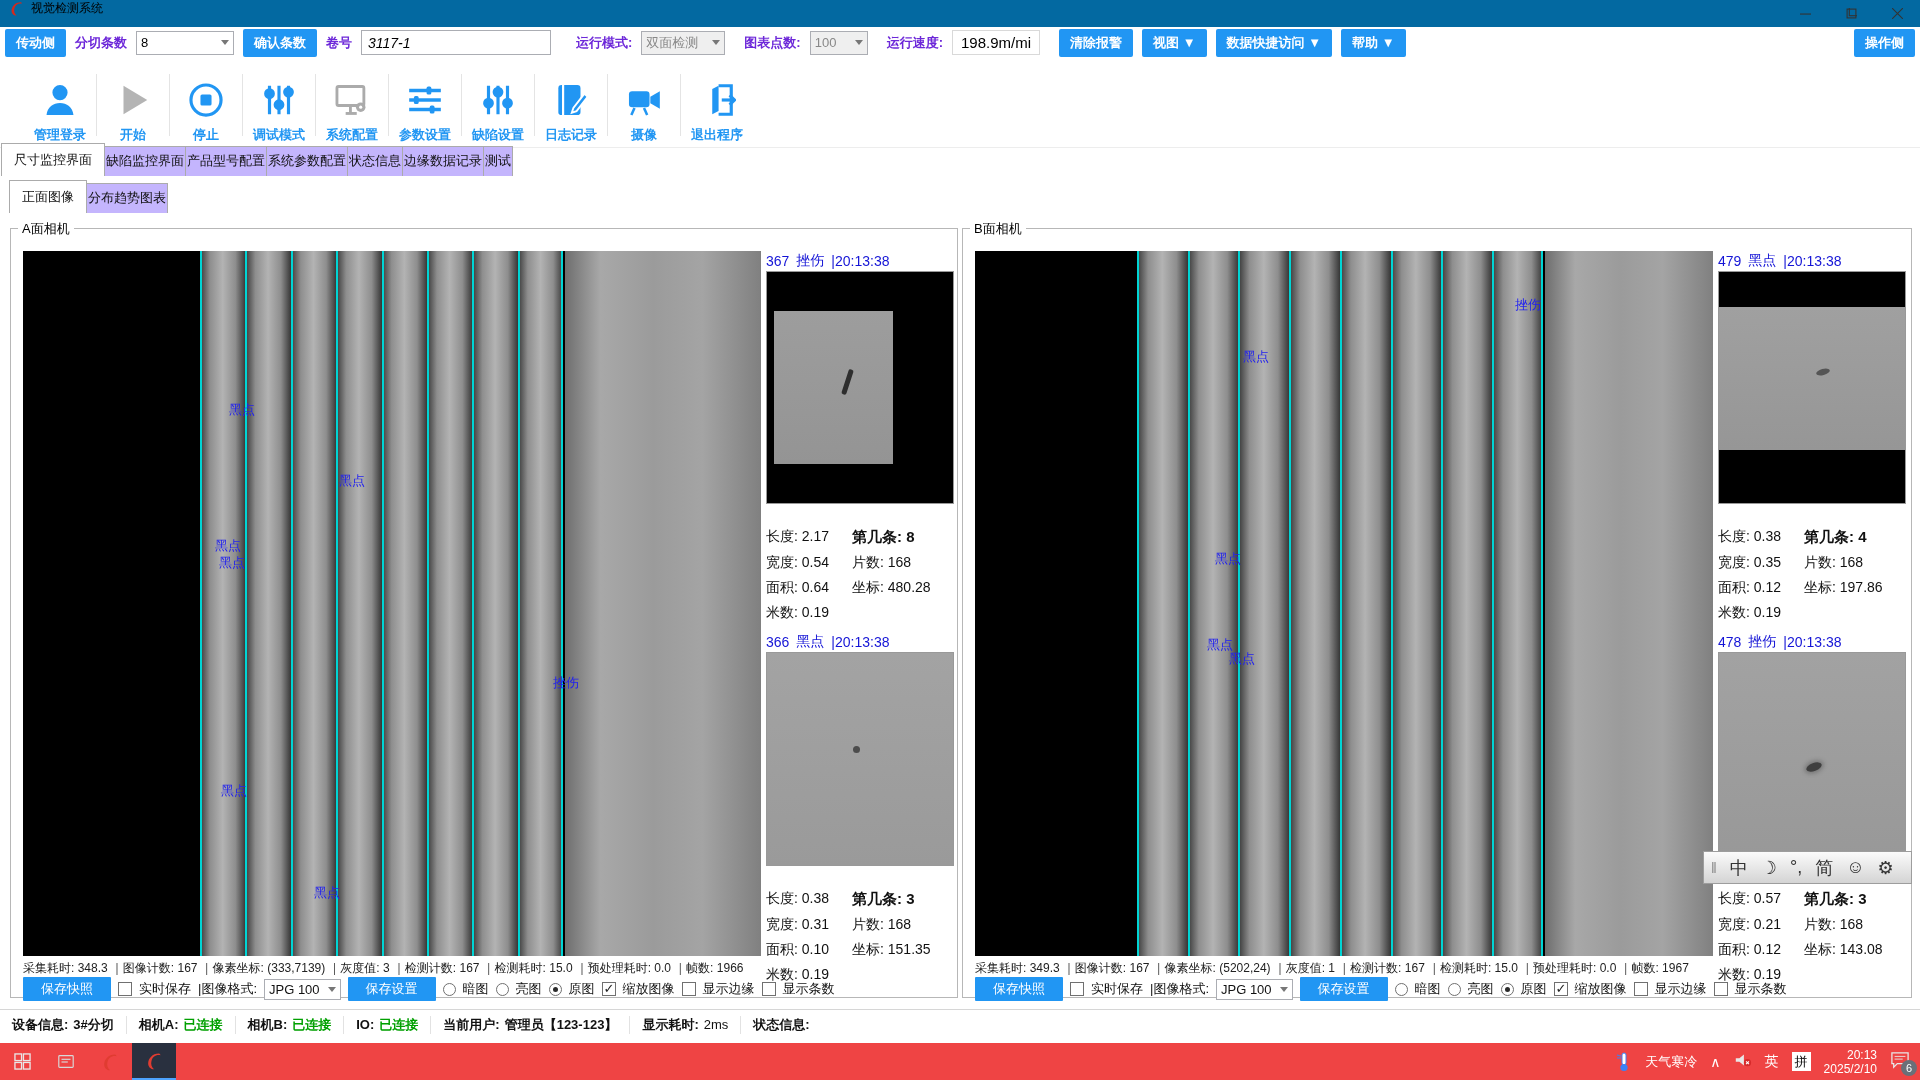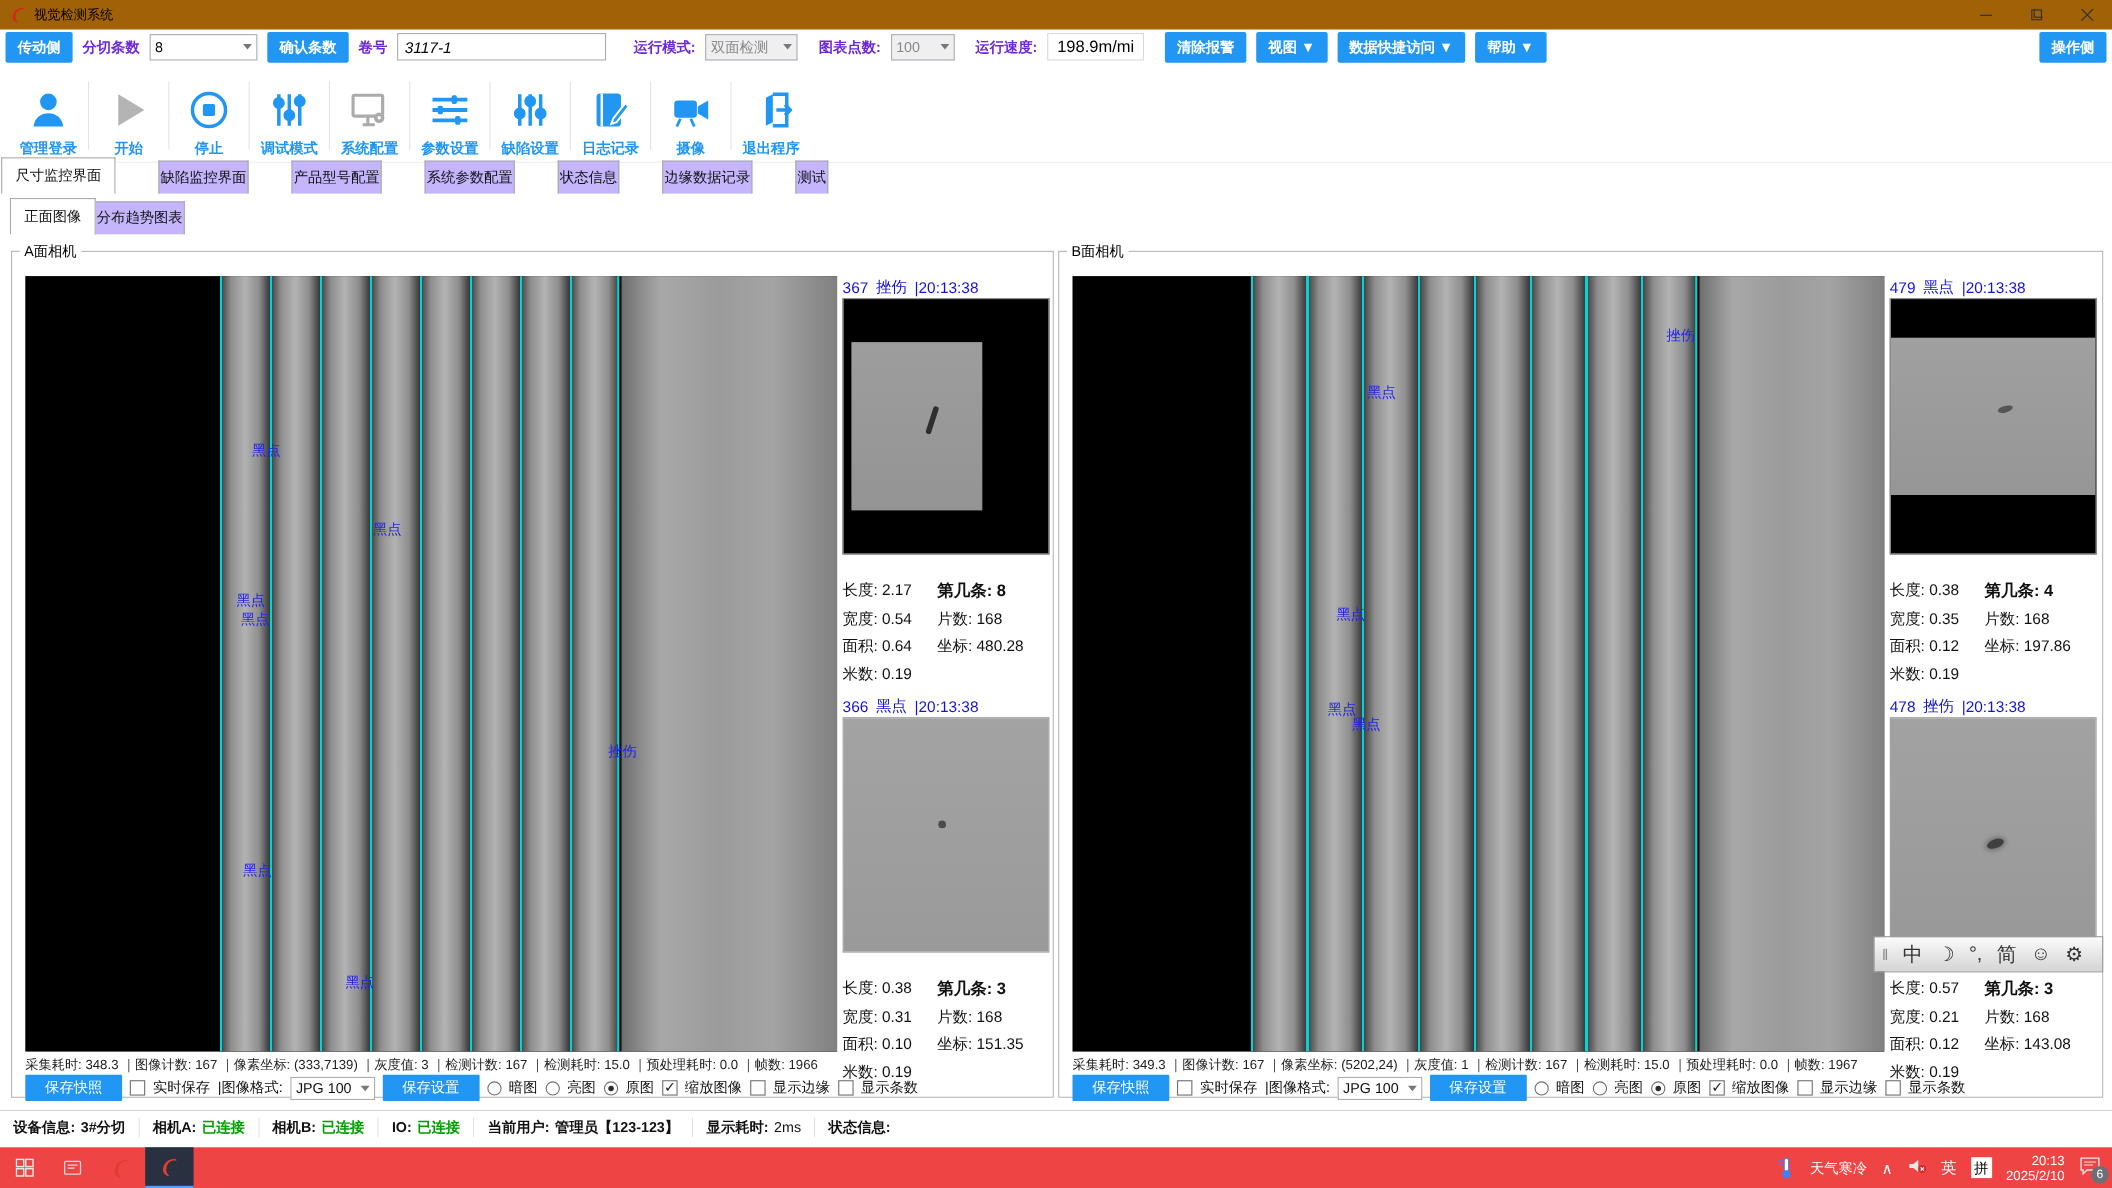--- a/index.html
+++ b/index.html
@@ -1,21 +1,21 @@
 <!DOCTYPE html>
 <html><head>
 <meta charset="utf-8">
 <style>
   * { box-sizing: border-box; margin: 0; padding: 0; }
   html,body { width:1920px; height:1080px; overflow:hidden; background:#fff;
     font-family:"Liberation Sans",sans-serif; }
 
   
-  .titlebar { position:absolute; top:0; left:0; right:0; height:27px; background:#a16207;
-    display:flex; align-items:center; }
+  .titlebar { position:absolute; top:0; left:0; right:0; height:27px; background:#0369a1;
+    display:flex; }
   .app-logo { width:17px; height:17px; margin-left:8px; }
   .title-text { margin-left:6px; font-size:12px; color:#000; }
   .win-btns { margin-left:auto; display:flex; height:27px; }
   .win-btn { width:46px; height:27px; display:flex; align-items:center; justify-content:center; }
 
   
   .cmdbar { position:absolute; top:27px; left:0; right:0; height:31px; background:#fff;
     display:flex; align-items:center; gap:9px; padding:0 5px; }
   .btn-blue { background:#2196F3; color:#fff; font-size:13px; font-weight:bold;
     padding:5px 11px; border-radius:2px; white-space:nowrap; cursor:default; }
@@ -25,29 +25,29 @@
   .combo.disabled { background:#efefef; color:#888; }
   .tri-dn { width:0; height:0; border-left:4px solid transparent; border-right:4px solid transparent;
     border-top:5px solid #777; margin-left:8px; }
   .textbox { border:1px solid #abadb3; background:#fff; font-size:14px; height:25px; padding:0 6px;
     font-family:"Liberation Sans",sans-serif; }
   .speedbox { border:1px solid #d9d9d9; background:#fff; font-size:15px; height:25px; padding:0 8px;
     display:flex; align-items:center; }
 
   
   .iconbar { position:absolute; top:58px; left:0; right:0; height:90px; background:#fff;
-    display:flex; align-items:flex-start; padding-left:8px; border-bottom:1px solid #ededed; }
+    display:flex; align-items:flex-start; padding-left:24px; border-bottom:1px solid #ededed; }
   .tool { width:72px; height:78px; margin-top:8px; display:flex; flex-direction:column;
     align-items:center; justify-content:flex-end; gap:7px; cursor:default; }
   .tool svg { width:38px; height:38px; }
   .tlabel { font-size:13px; font-weight:bold; color:#2196F3; white-space:nowrap; }
   .tsep { width:1px; height:62px; background:#e4e4e4; margin-top:16px; }
 
   
-  .maintabs { position:absolute; top:148px; left:1px; height:28px; display:flex; align-items:flex-end;gap:40px; }
+  .maintabs { position:absolute; top:148px; left:1px; height:28px; display:flex; align-items:flex-end; }
   .mtab { font-size:13px; padding:5px 1px 6px; border:1px solid #ababab; border-bottom:none;
     background:#c4b5fd; margin-right:-1px; color:#111; }
   .mtab.active { background:#fff; padding:7px 12px 7px; position:relative; z-index:2; }
   .subtabs { position:absolute; top:186px; left:9px; height:27px; display:flex; align-items:flex-end; }
 
   
   .group { position:absolute; border:1px solid #b7b7b7; background:#fff; }
   .group-label { position:absolute; top:-9px; left:7px; background:#fff; padding:0 4px;
     font-size:13px; color:#000; }
 

